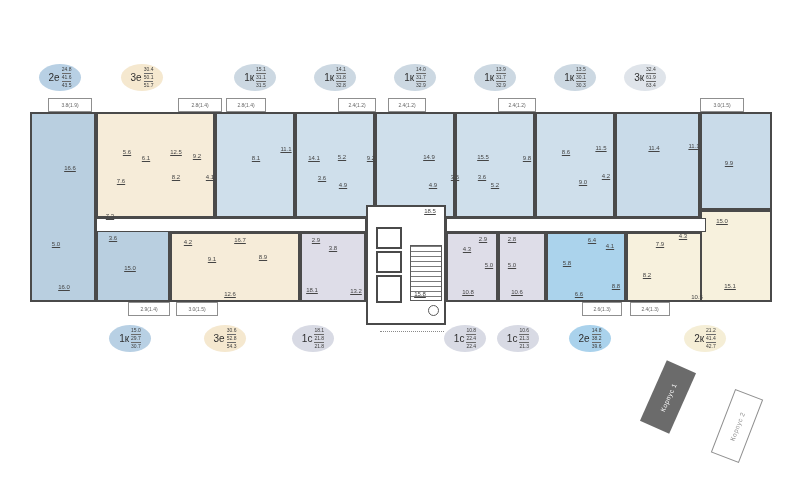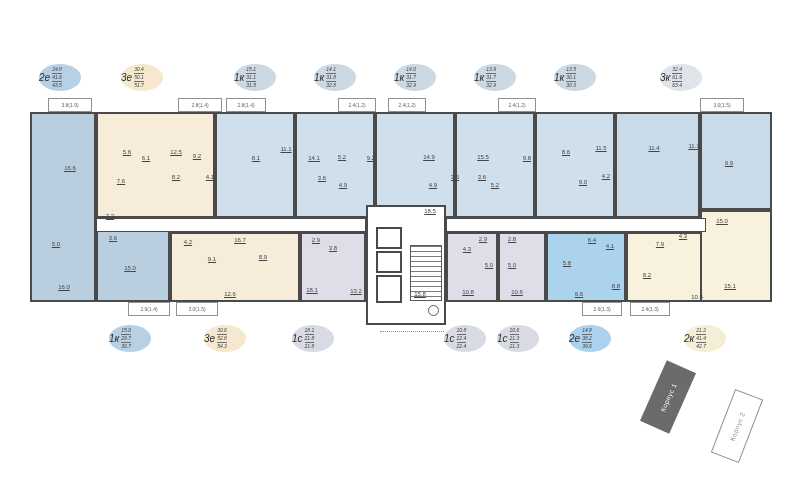--- a/index.html
+++ b/index.html
@@ -9,21 +9,21 @@
          color:#333;letter-spacing:.4px;}
   .plan{position:absolute;inset:0;}
   .apt{position:absolute;border:2px solid #4a4a4a;box-sizing:border-box;}
   .cor{position:absolute;border:1.5px solid #4a4a4a;background:#fff;box-sizing:border-box;}
   .room{position:absolute;transform:translate(-50%,-50%);font-size:6px;color:#454545;
         text-decoration:underline;white-space:nowrap;z-index:6;}
   .balc{position:absolute;height:14px;border:1px solid #8f8f8f;background:#fff;box-sizing:border-box;
         display:flex;align-items:center;justify-content:center;font-size:5px;color:#666;
         white-space:nowrap;z-index:2;}
   .badge{position:absolute;width:42px;height:27px;border-radius:50%;display:flex;align-items:center;
-         gap:2px;z-index:8;cursor:pointer;font-style:italic;}
+         justify-content:center;gap:2px;z-index:8;cursor:pointer;}
   .badge .t{font-size:10px;color:#2e2e2e;}
   .badge .vals{display:flex;flex-direction:column;font-size:5px;line-height:1.35;color:#3d3d3d;
                text-align:center;}
   .badge .vals div:nth-child(-n+2){border-bottom:1px solid #6b6b6b;}
   .core{position:absolute;left:366px;top:205px;width:80px;height:120px;background:#fff;
         border:2px solid #4a4a4a;box-sizing:border-box;z-index:4;}
   .lift{position:absolute;border:2px solid #4a4a4a;background:#fff;box-sizing:border-box;}
   .stairs{position:absolute;left:42px;top:38px;width:30px;height:54px;border:1px solid #5a5a5a;
           background:repeating-linear-gradient(180deg,#7a7a7a 0 1px,transparent 1px 5px);}
   .vent{position:absolute;left:60px;top:98px;width:9px;height:9px;border:1px solid #5a5a5a;
@@ -204,21 +204,21 @@
         </div>
       </div>
       <div class="badge" style="left: 554px; top: 64px; background: rgb(204, 216, 226);">
         <span class="t">1к</span>
         <div class="vals">
           <div>13.5</div>
           <div>30.1</div>
           <div>30.3</div>
         </div>
       </div>
-      <div class="badge" style="left: 660px; top: 64px; background: rgb(223, 228, 234);">
+      <div class="badge" style="left: 624px; top: 64px; background: rgb(223, 228, 234);">
         <span class="t">3к</span>
         <div class="vals">
           <div>32.4</div>
           <div>61.9</div>
           <div>63.4</div>
         </div>
       </div>
       <div class="badge" style="left: 109px; top: 325px; background: rgb(184, 208, 228);">
         <span class="t">1к</span>
         <div class="vals">

